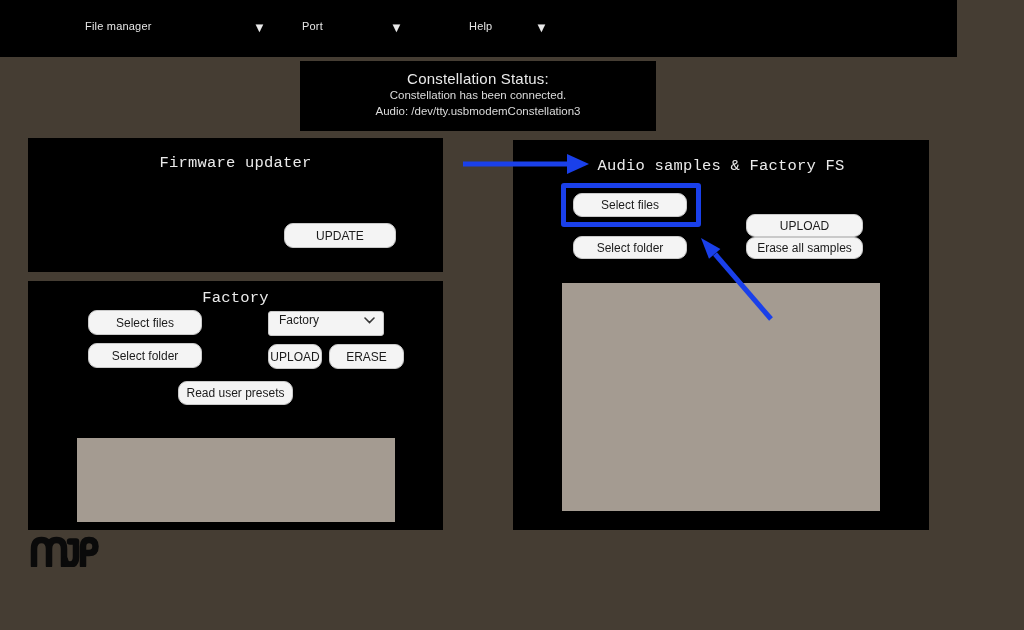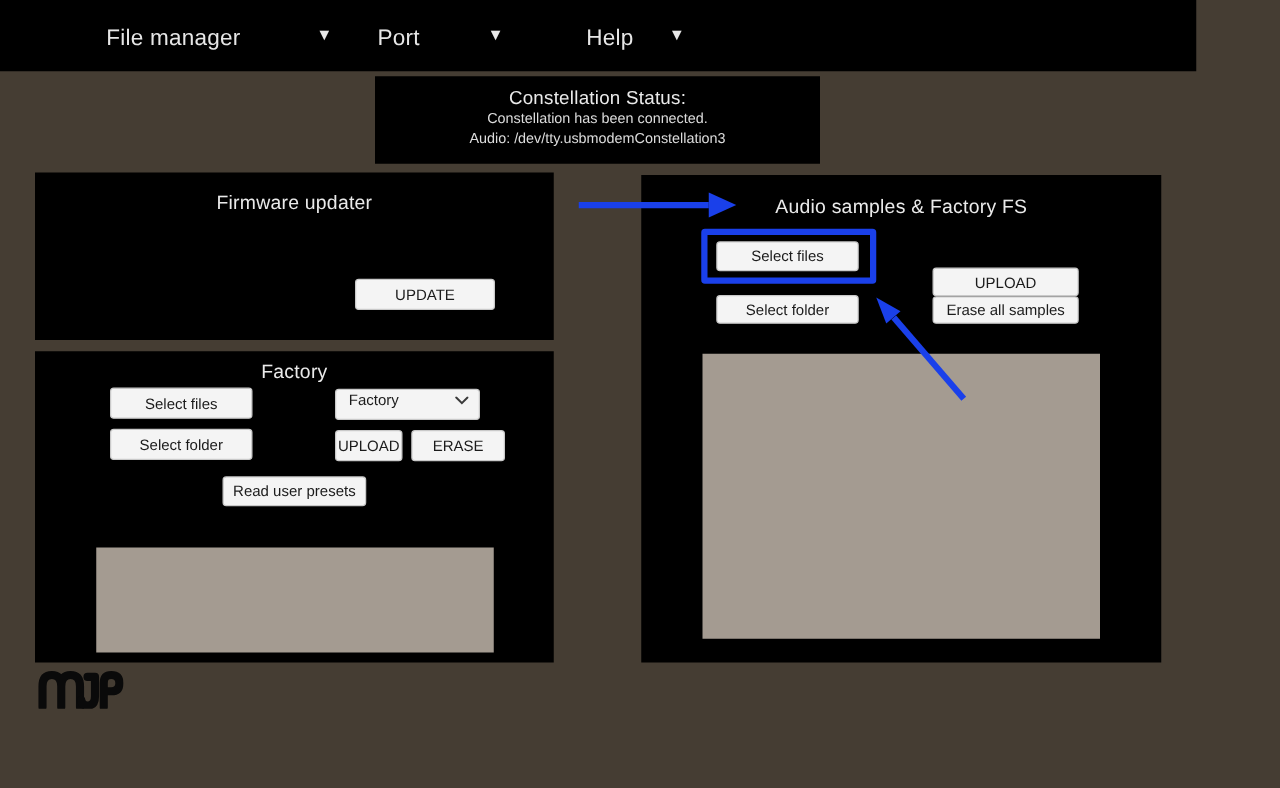--- a/index.html
+++ b/index.html
@@ -17,44 +17,44 @@
   .screen{
     position:relative;width:1024px;height:630px;overflow:hidden;
     background:var(--background);
     font-family:"Liberation Sans", sans-serif;
   }
   .menubar{
     position:absolute;left:0;top:0;width:957px;height:57px;
     background:var(--panel-bg);
   }
   .menu-item{
-    position:absolute;top:20px;font-size:18px;color:#e6e6e6;
+    position:absolute;top:20px;font-size:11px;color:#e6e6e6;
     letter-spacing:.2px;cursor:default;
   }
   .menu-caret{
     position:absolute;top:20px;font-size:13px;color:#e9e9e9;cursor:default;
   }
   .panel{
     position:absolute;background:var(--panel-bg);
   }
   .panel-title{
     position:absolute;left:0;width:100%;text-align:center;
-    color:var(--text-light);font-size:15.5px;letter-spacing:.2px;
+    color:var(--text-light);font-size:15.5px;letter-spacing:.2px;font-family:Liberation Mono, monospace;
   }
   .status-box{
     position:absolute;left:300px;top:61px;width:356px;height:70px;
     background:var(--panel-bg);color:var(--text-light);text-align:center;
   }
   .status-title{font-size:15px;margin-top:9px;letter-spacing:.2px;}
   .status-line{font-size:11.5px;line-height:16px;color:#dcdcdc;}
   .status-line:first-of-type{margin-top:6px;}
   .btn{
     position:absolute;display:flex;align-items:center;justify-content:center;
     background:var(--button-bg);border:1px solid var(--button-border);
-    border-radius:3px;font-size:12px;color:var(--button-text);
+    border-radius:9px;font-size:12px;color:var(--button-text);
     font-family:"Liberation Sans", sans-serif;cursor:pointer;padding:0;
   }
   .select{
     position:absolute;display:flex;align-items:center;
     background:var(--button-bg);border:1px solid var(--button-border);
     border-radius:3px;font-size:12px;color:var(--button-text);
     padding:0 8px 8px 10px;cursor:pointer;justify-content:space-between;
   }
   .gray-area{
     position:absolute;background:var(--placeholder-gray);

